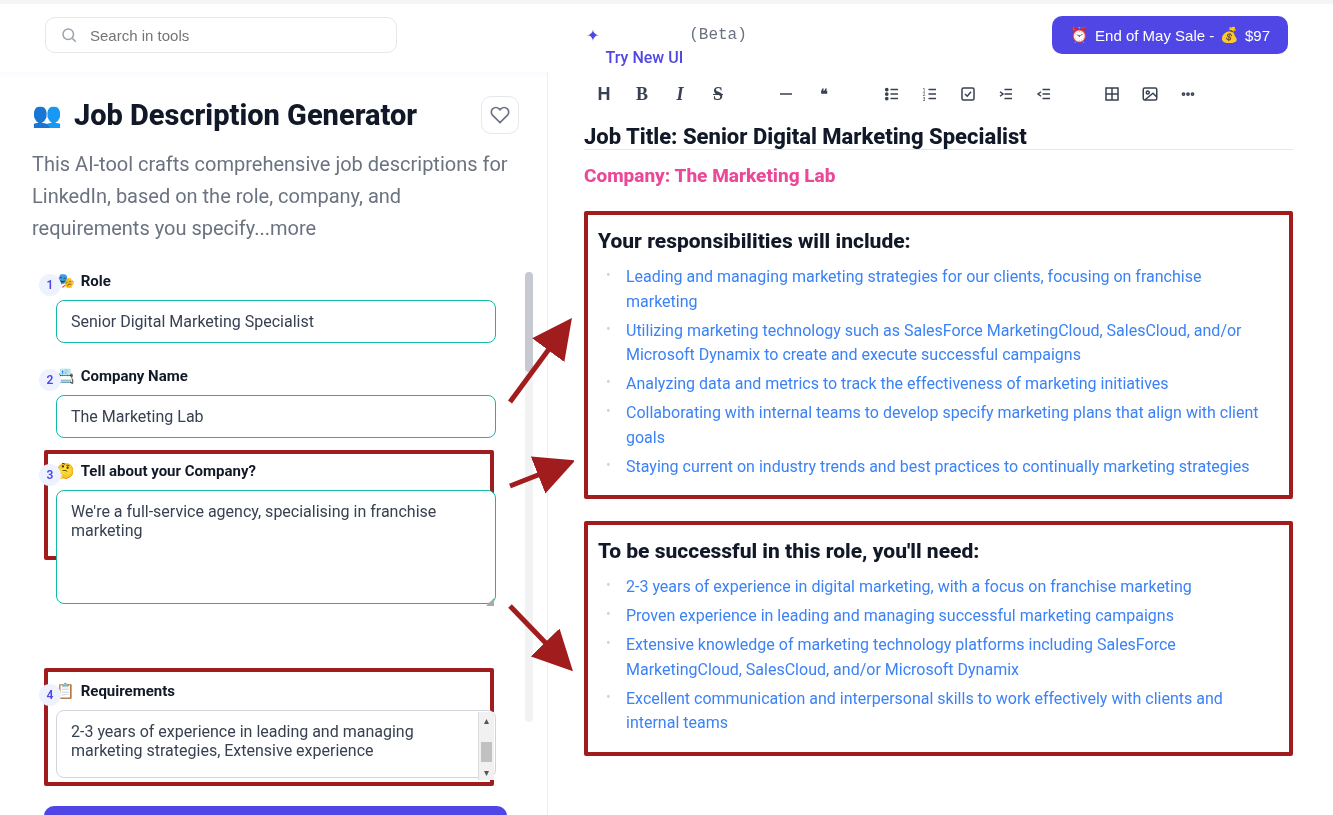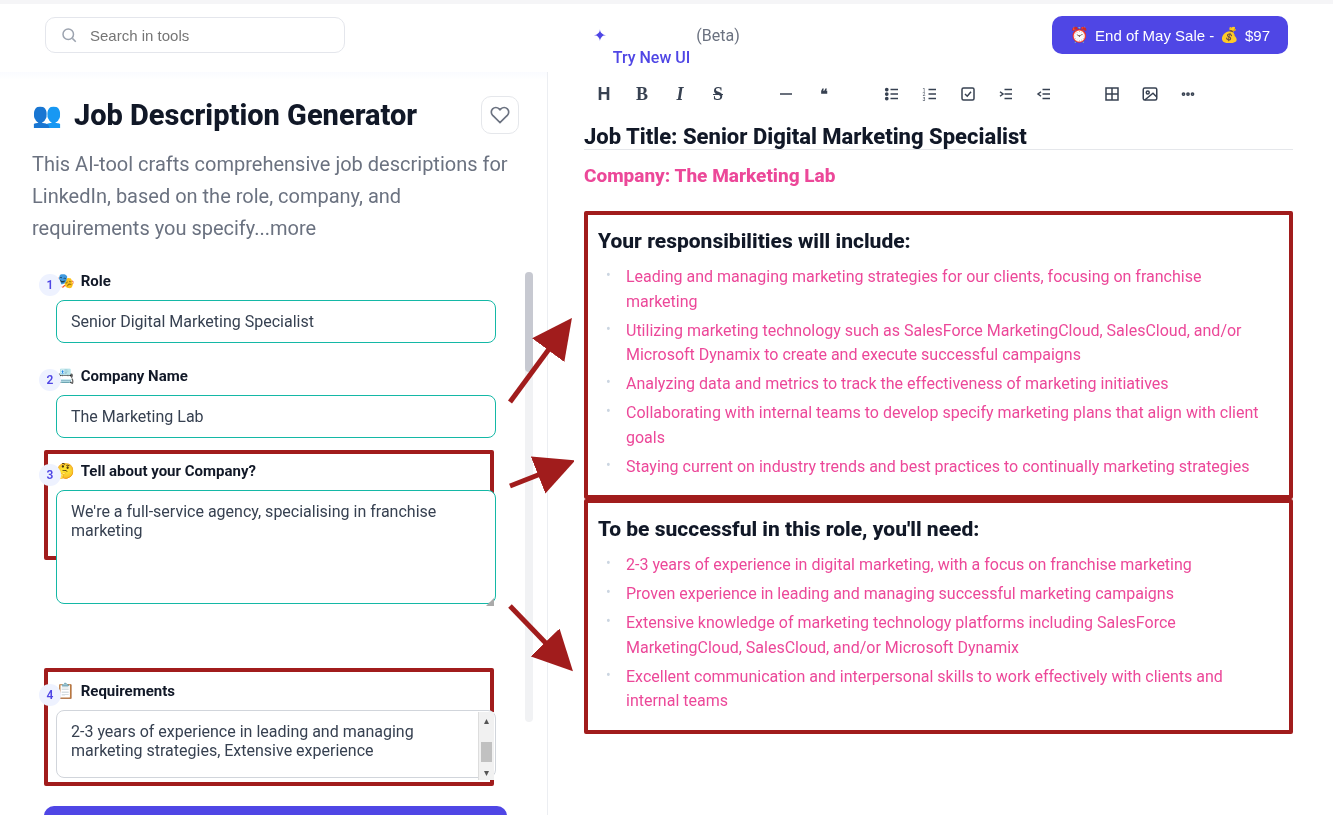--- a/index.html
+++ b/index.html
@@ -15,34 +15,34 @@
 
   
   .topbar {
     display: flex; align-items: center; justify-content: space-between;
     padding: 12px 45px 18px 45px;
     position: relative;
   }
   .search-wrap {
     display: flex; align-items: center;
     border: 1px solid #e4e6ec; border-radius: 10px;
-    padding: 8px 14px; width: 300px; gap: 12px;
+    padding: 8px 14px; width: 352px; gap: 12px;
   }
   .search-icon { width: 18px; height: 18px; stroke: #9ca3af; fill: none; stroke-width: 2; }
   .search-input {
     border: none; outline: none; font-size: 15px; color: #9ca3af;
     background: transparent; flex: 1;
   }
   .try-new-ui {
     position: absolute; left: 50%; transform: translateX(-50%);
     display: flex; align-items: center; gap: 6px; font-size: 16px;
     color: #374151;
   }
   .try-new-ui .link { color: #4f46e5; font-weight: 500; margin-top: 44px; }
-  .try-new-ui .beta { color: #6b7280; }
+  .try-new-ui .beta { color: #6b7280; font-family: Liberation Mono, monospace; }
   .sparkle { color: #4f46e5; font-size: 16px; }
   .sale-btn {
     background: #4f46e5; color: #fff; border: none; border-radius: 10px;
     padding: 10px 18px; font-size: 15px; font-weight: 500; display: flex;
     align-items: center; gap: 6px;
   }
 
   
   .main { display: flex; height: calc(815px - 70px); }
   .left {
@@ -148,28 +148,28 @@
   }
   .doc h2 {
     font-size: 22px; font-weight: 800; color: #111827; 
     border-bottom: 1px solid #e5e7eb; margin-bottom: 14px;
   }
   .doc h3.company {
     font-size: 19px; font-weight: 800; color: #ec4899; margin-bottom: 24px;
   }
   .section-box {
     position: relative; border: 4px solid #a11c1c; border-radius: 2px;
-    padding: 14px 16px 12px 10px; 
+    padding: 14px 16px 12px 10px; margin-bottom: 22px;
   }
   .doc h3.section-title {
     font-size: 21px; font-weight: 800; color: #111827; margin-bottom: 12px;
   }
   .doc ul { list-style: none; padding-left: 12px; }
   .doc li {
-    position: relative; font-size: 16px; color: #ec4899; line-height: 1.55;
+    position: relative; font-size: 16px; color: #3b82f6; line-height: 1.55;
     padding-left: 16px; margin-bottom: 4px;
   }
   .doc li::before {
     content: '•'; position: absolute; left: -4px; top: 0; color: #cbd5e1; font-size: 14px;
   }
 
   
   .arrow-svg {
     position: absolute; pointer-events: none; z-index: 20;
   }

